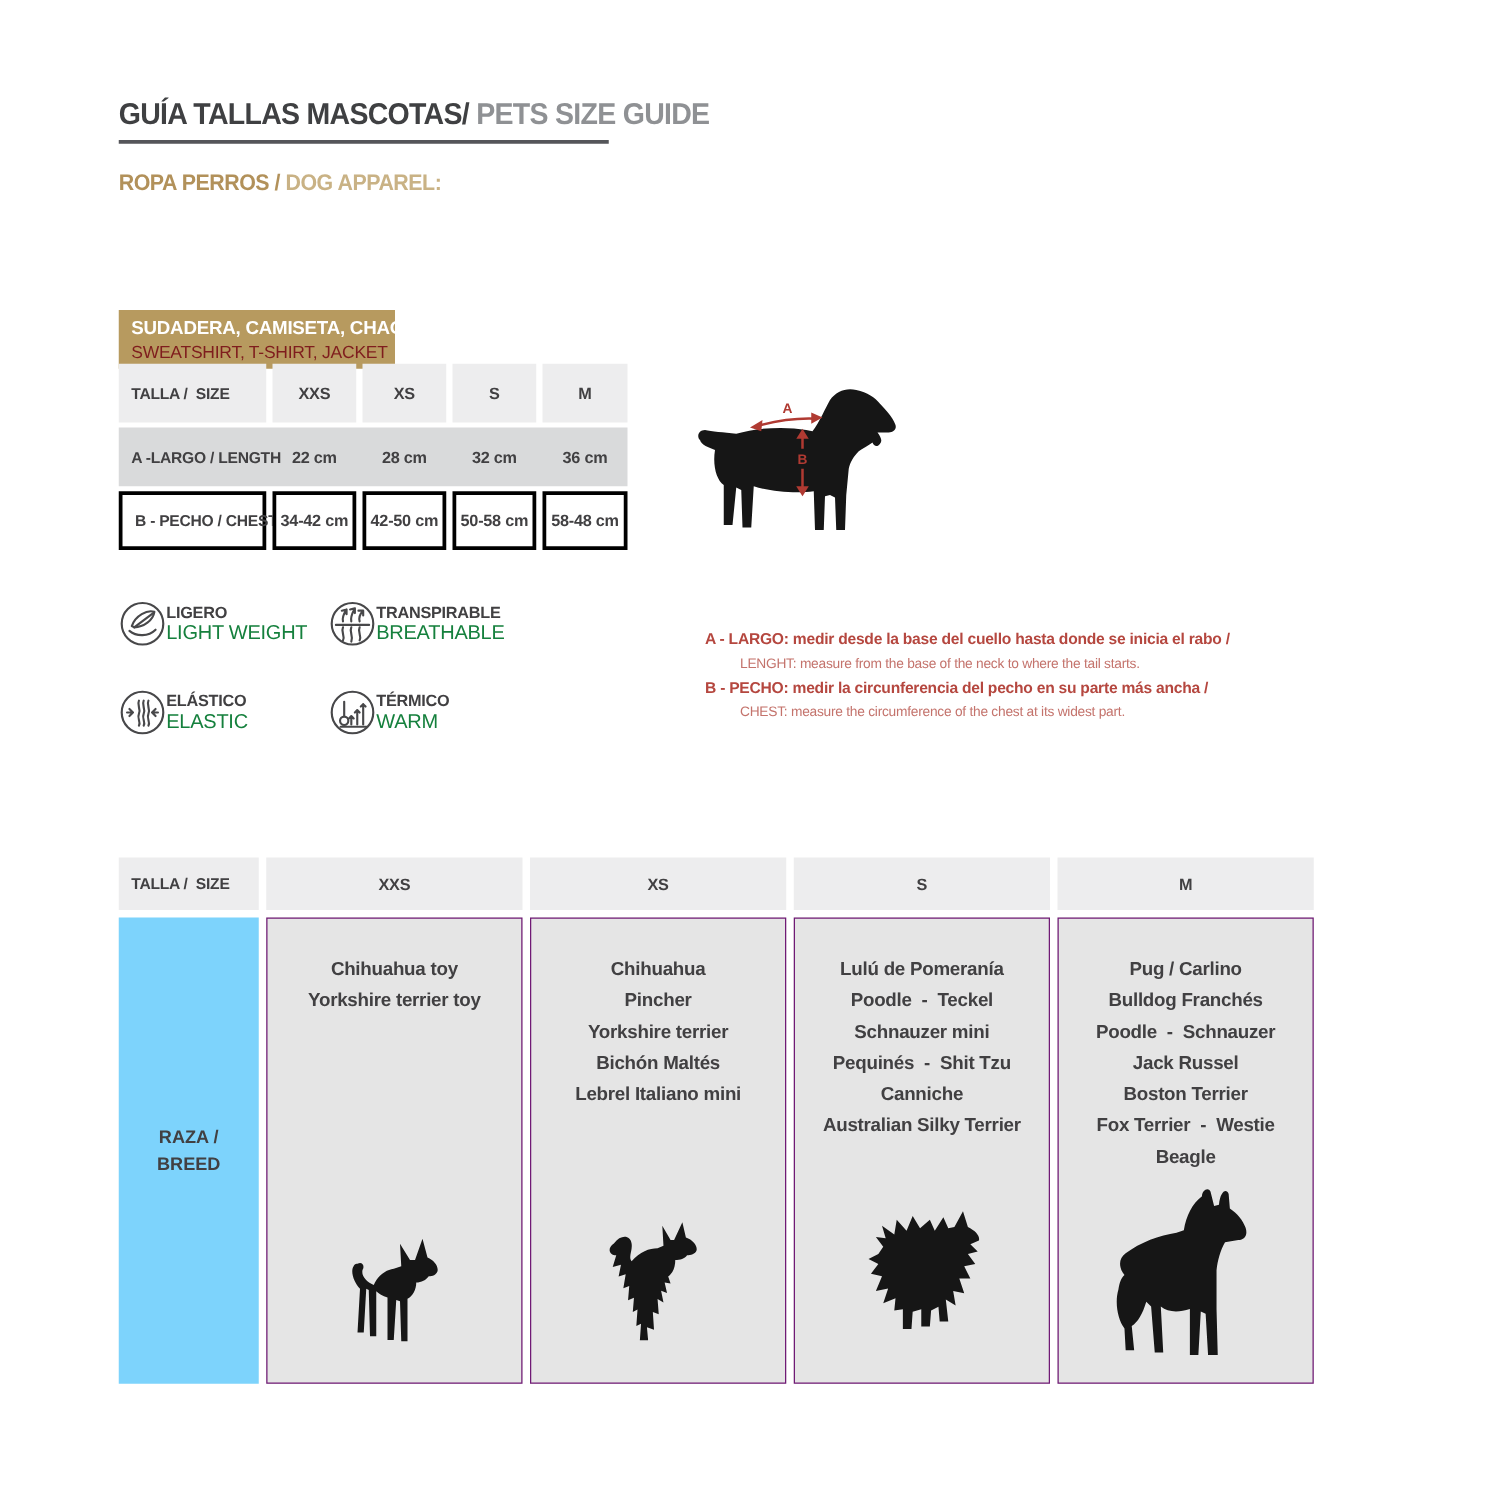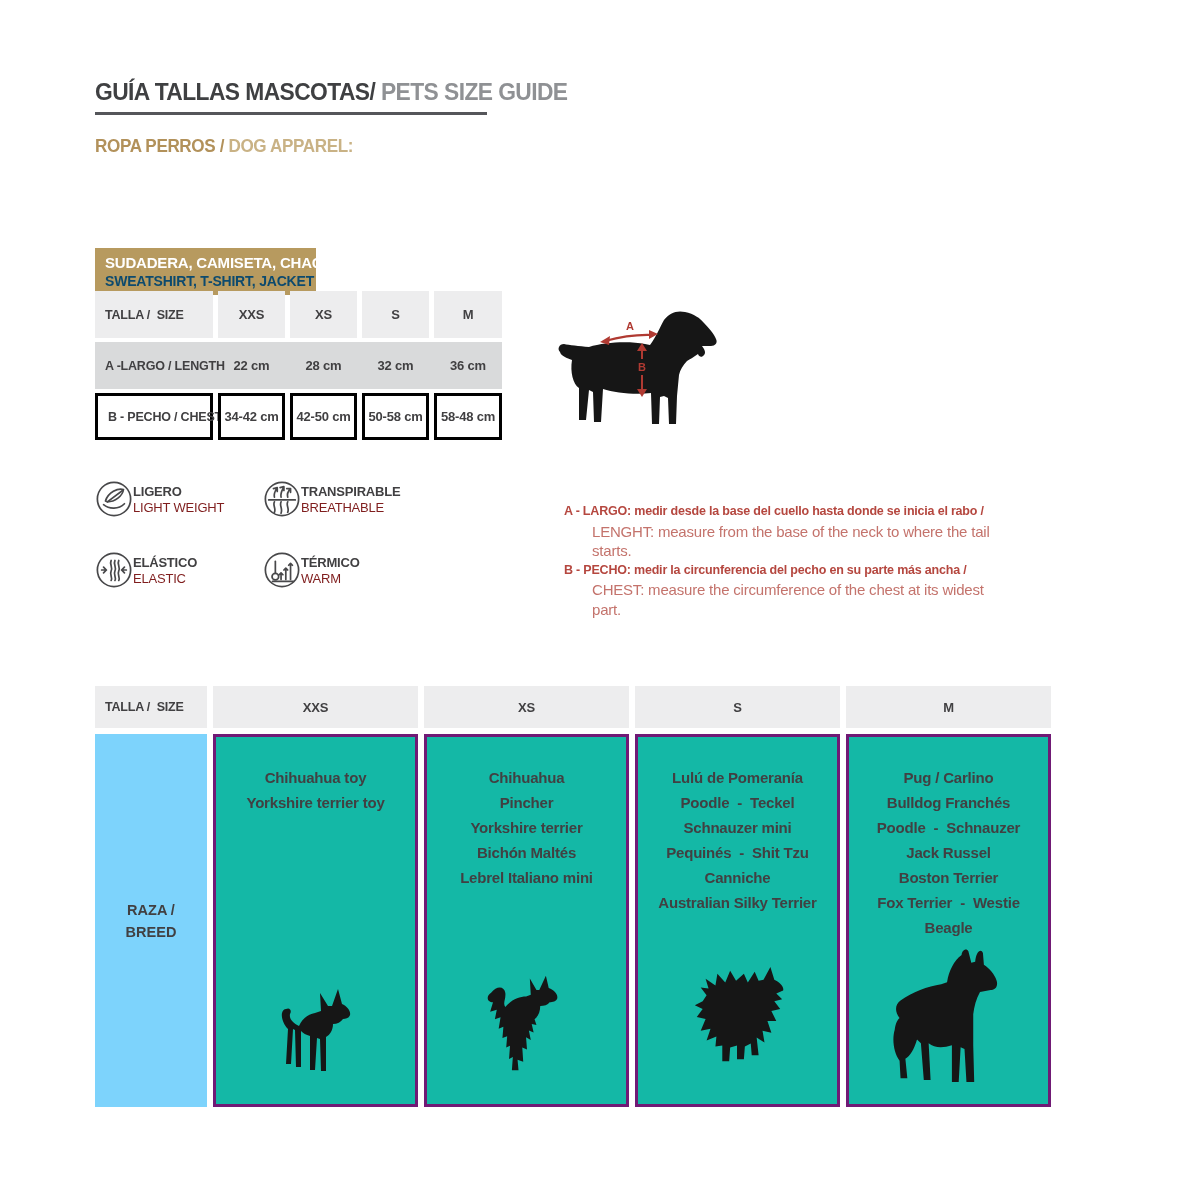--- a/index.html
+++ b/index.html
@@ -12,58 +12,58 @@
   .title .en{color:#8f9194;}
   .title-underline{position:absolute;left:95px;top:112px;width:392px;height:2.5px;background:#55565a;}
   .subtitle{position:absolute;left:95px;top:136px;font-size:18px;font-weight:700;letter-spacing:-0.4px;
             transform:scaleX(.95);transform-origin:left top;color:#b2915a;white-space:pre;}
   .subtitle .en{color:#c9b285;}
 
   
   .banner{position:absolute;left:95px;top:216px;width:221px;height:47px;background:#b79a5f;
           color:#fff;padding:6px 10px;box-sizing:border-box;margin-top:32px;}
   .banner .l1{font-size:15px;font-weight:700;letter-spacing:-0.2px;white-space:pre;}
-  .banner .l2{font-size:14px;color:#0c4a6e;letter-spacing:-0.2px;margin-top:2px;white-space:pre;font-weight:bold;}
+  .banner .l2{font-size:14px;color:#7f1d1d;letter-spacing:-0.2px;margin-top:2px;white-space:pre;}
 
   
   .stable{position:absolute;left:95px;top:291px;}
   .srow{display:grid;grid-template-columns:118px 67px 67px 67px 68px;column-gap:5px;height:47px;margin-bottom:4px;}
   .srow .cell{display:flex;align-items:center;justify-content:center;font-size:13px;font-weight:700;letter-spacing:-0.2px;}
   .srow .lab{justify-content:flex-start;padding-left:10px;font-size:12.5px;white-space:pre;}
   .sh .cell{background:#ededee;}
   .sa{background:#d9dadb;}
   .sb .cell{background:#fff;border:3px solid #000000;box-sizing:border-box;}
 
   
   .diagram{position:absolute;left:553px;top:300px;}
   .arrow-label{font-family:"Liberation Sans",sans-serif;font-size:11px;font-weight:700;fill:#b03a32;}
 
   
   .feature{position:absolute;display:flex;align-items:center;gap:0;}
   .f1{left:95px;top:480px;} .f2{left:263px;top:480px;}
   .f3{left:95px;top:551px;} .f4{left:263px;top:551px;}
   .ftitle{font-size:13px;font-weight:700;letter-spacing:-0.2px;}
-  .fsub{font-size:13px;color:#7f1d1d;letter-spacing:-0.2px;margin-top:1px;}
+  .fsub{font-size:16px;color:#15803d;letter-spacing:-0.2px;margin-top:1px;}
 
   
   .notes{position:absolute;left:536px;top:502px;width:445px;margin-left:28px;}
   .note-es{font-size:12.5px;font-weight:700;color:#b5473f;line-height:19.5px;letter-spacing:-0.2px;white-space:pre-wrap;}
-  .note-en{font-size:15px;color:#c4736c;line-height:19.5px;padding-left:28px;letter-spacing:-0.2px;white-space:pre-wrap;}
+  .note-en{font-size:11px;color:#c4736c;line-height:19.5px;padding-left:28px;letter-spacing:-0.2px;white-space:pre-wrap;}
 
   
   .btable{position:absolute;left:95px;top:686px;}
   .bt-row{display:grid;grid-template-columns:112px 205px 205px 205px 205px;column-gap:6px;}
   .bt-head{height:42px;margin-bottom:6px;}
   .bt-hcell{background:#ededee;display:flex;align-items:center;justify-content:center;
             font-size:13px;font-weight:700;letter-spacing:-0.2px;}
   .bt-hcell.lab{justify-content:flex-start;padding-left:10px;font-size:12.5px;white-space:pre;}
   .bt-body .c{height:373px;}
   .bt-labelcell{background:#7dd3fc;display:flex;flex-direction:column;align-items:center;justify-content:center;
                 font-size:14.5px;font-weight:700;line-height:22px;}
-  .bt-cell{background:#14b8a6;border:3px solid #701a75;box-sizing:border-box;position:relative;padding-top:28px;}
+  .bt-cell{background:#e5e5e5;border:1px solid #701a75;box-sizing:border-box;position:relative;padding-top:28px;}
   .breeds{text-align:center;font-size:15px;font-weight:700;line-height:25px;letter-spacing:-0.2px;}
   .breeds div{white-space:pre-wrap;}
   .dog{position:absolute;left:50%;transform:translateX(-50%);}
   .dog-xxs{bottom:27px;} .dog-xs{bottom:30px;} .dog-s{bottom:36px;} .dog-m{bottom:12px;}
 
   .icn{stroke:#48484a;fill:none;stroke-width:1.8;stroke-linecap:round;stroke-linejoin:round;}
   .dogfill{fill:#161616;stroke:none;}
   .red{stroke:#b03a32;fill:none;stroke-width:2;}
   .redfill{fill:#b03a32;stroke:none;}
 </style>

